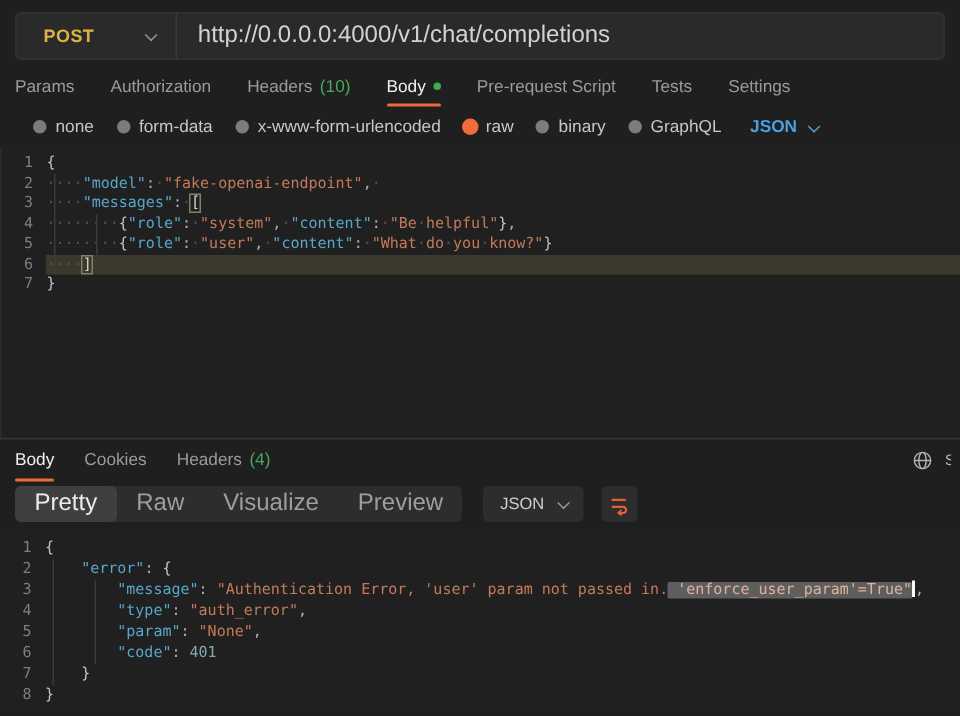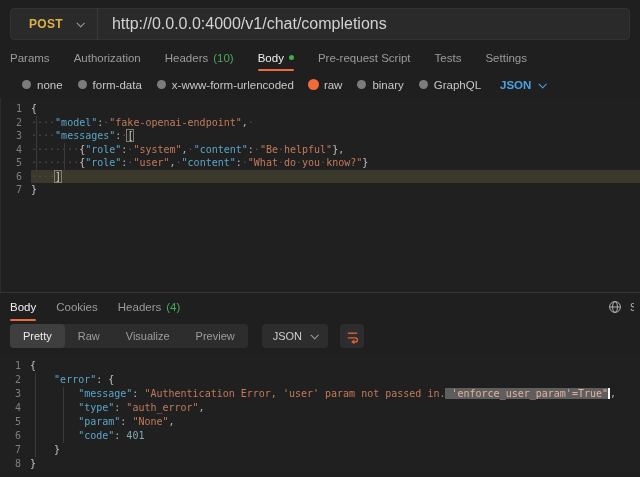--- a/index.html
+++ b/index.html
@@ -18,21 +18,21 @@
     background: #2a2a2a;
     border: 1px solid #323232;
     border-radius: 4px;
     display: flex;
     align-items: center;
   }
   .method {
     display: flex; align-items: center;
     padding: 0 14px 0 18px;
     height: 100%;
-    gap: 14px;
+    gap: 34px;
     cursor: pointer;
     justify-content: center;
   }
   .method-label { color: #e0b243; font-weight: bold; font-size: 12px; letter-spacing: .3px; }
   .chev {
     display: inline-block;
     border: solid #9a9a9a;
     border-width: 0 1.5px 1.5px 0;
     padding: 2.5px;
     transform: rotate(45deg) translateY(-1px);
@@ -118,21 +118,21 @@
 
   .resp-toolbar {
     display: flex; align-items: center;
     height: 24px;
     margin: 3px 10px 6px 10px;
     gap: 6px;
   }
   .seg-control {
     display: flex; align-items: center;
     background: #2d2d2d; border-radius: 4px;
-    height: 24px; font-size: 11px; color: #9e9e9e;
+    height: 24px; font-size: 16px; color: #9e9e9e;
   }
   .seg { padding: 0 13px; height: 24px; display: flex; align-items: center; border-radius: 4px; cursor: pointer; white-space: nowrap; }
   .seg.active { background: #3f3f3f; color: #ececec; }
   .json-btn {
     display: flex; align-items: center; gap: 9px;
     background: #2d2d2d; border-radius: 4px;
     height: 24px; padding: 0 11px;
     font-size: 11px; color: #cfcfcf;
     margin-left: 8px; cursor: pointer;
   }

